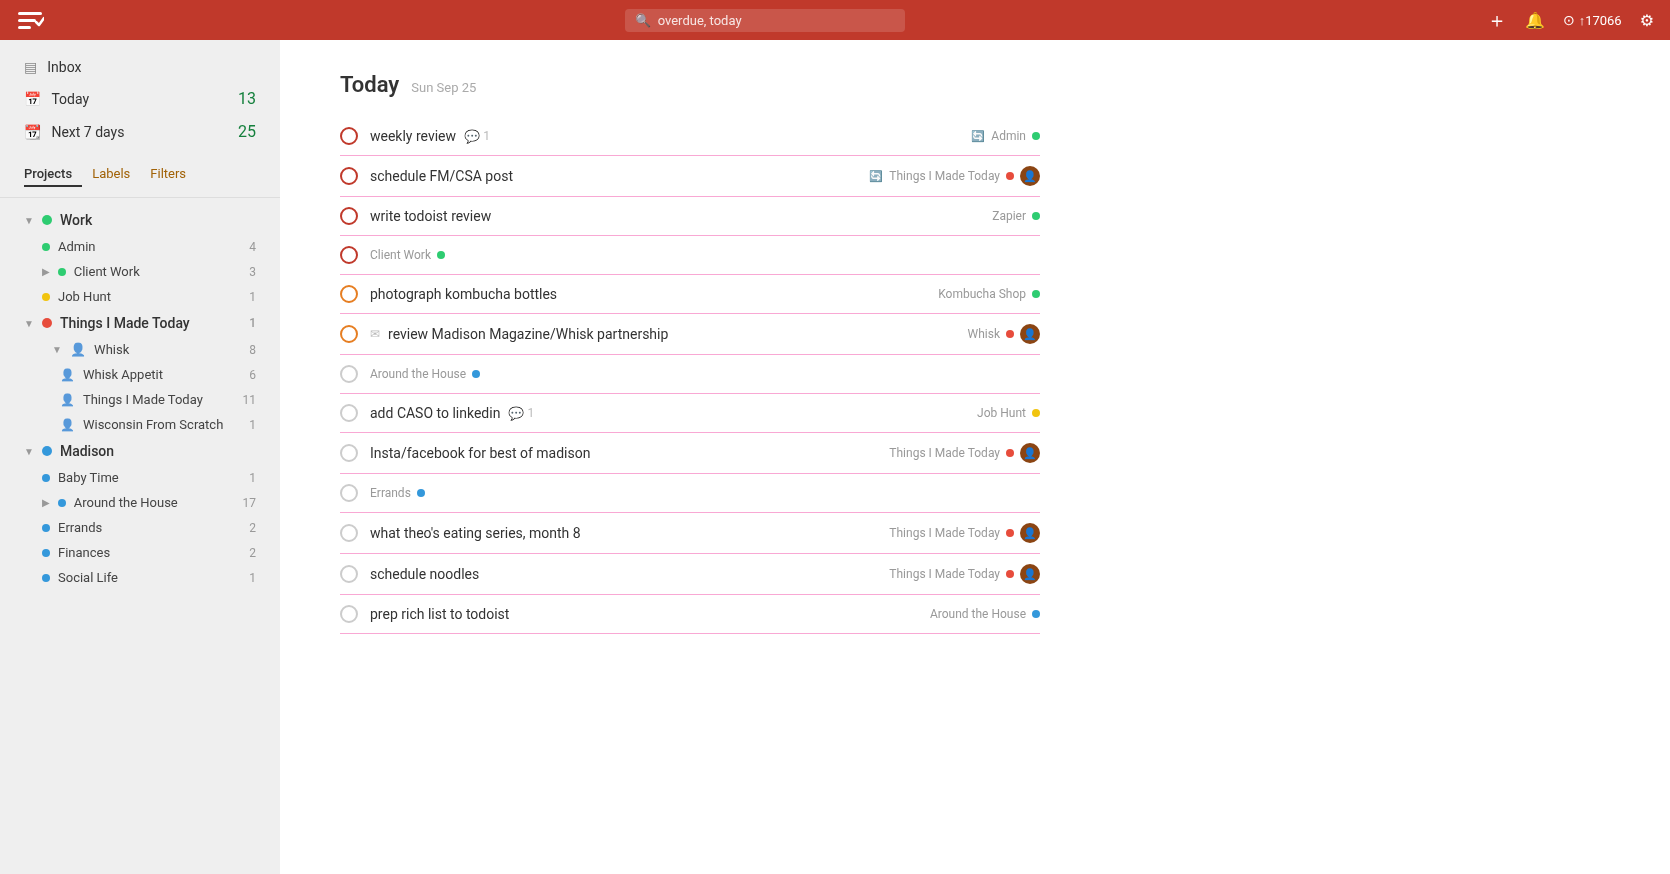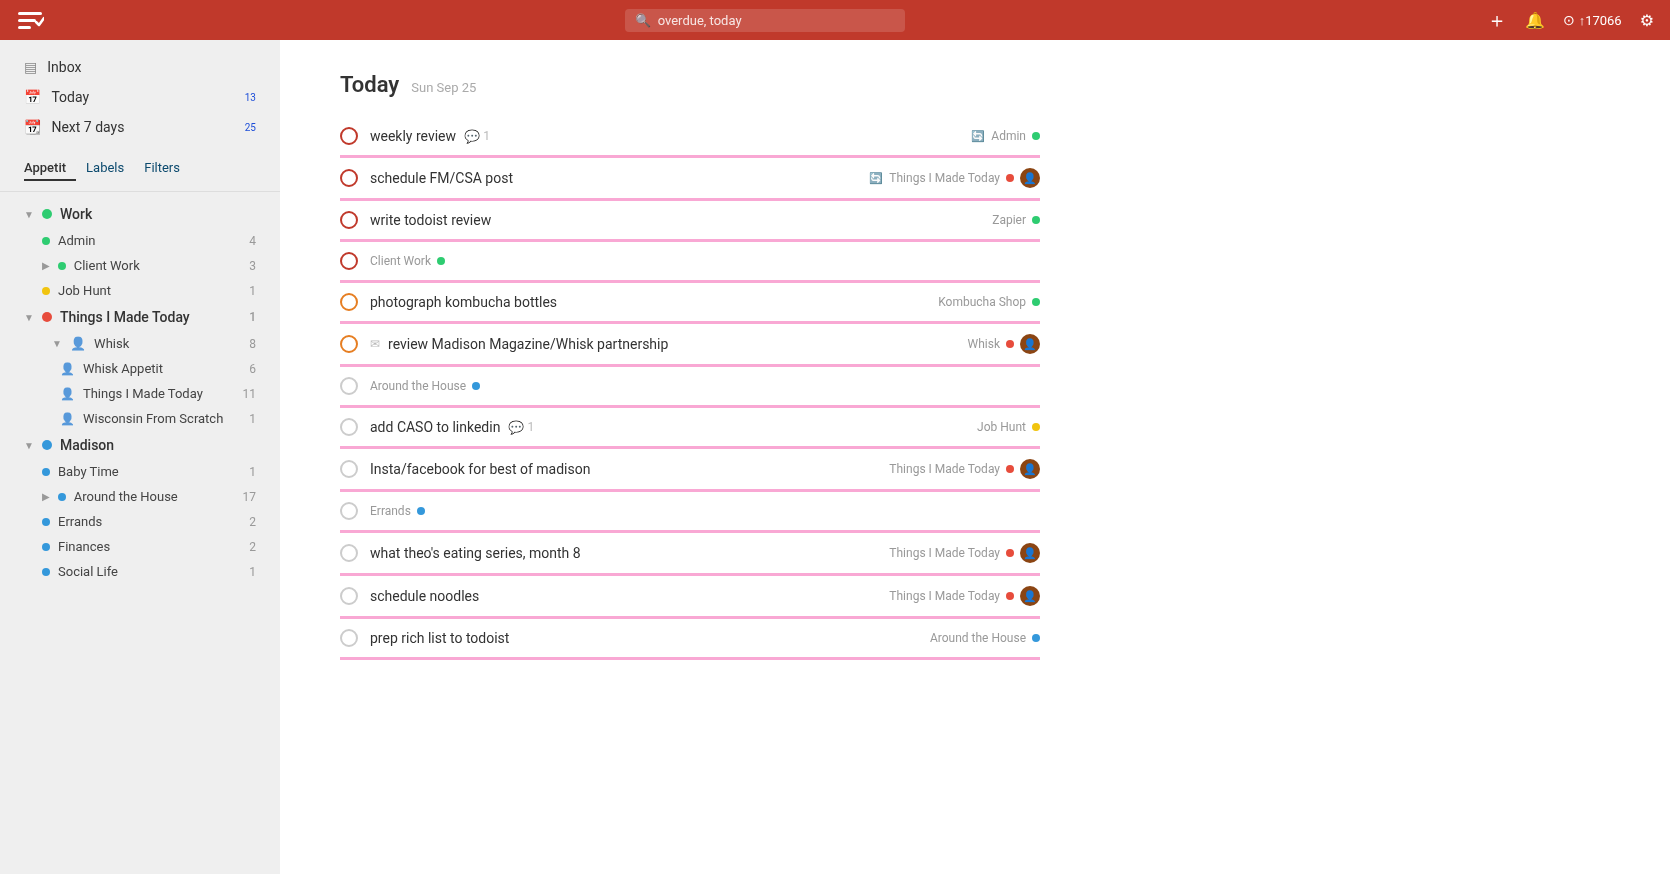--- a/index.html
+++ b/index.html
@@ -35,29 +35,29 @@
       flex-shrink: 0;
       overflow-y: auto;
       padding: 12px 0;
     }
     .sidebar-nav { margin-bottom: 8px; }
     .sidebar-nav-item {
       display: flex; align-items: center; gap: 10px;
       padding: 7px 24px; font-size: 14px; color: #333;
       cursor: pointer; border-radius: 4px;
     }
-    .sidebar-nav-item .count { margin-left: auto; color: #1d4ed8; font-size: 10px; }
+    .sidebar-nav-item .count { margin-left: auto; color: #15803d; font-size: 16px; }
     .sidebar-nav-item .icon { color: #888; font-size: 14px; }
 
     .sidebar-tabs {
       display: flex; gap: 0; padding: 6px 24px 10px;
       border-bottom: 1px solid #ddd; margin-bottom: 8px;
     }
     .sidebar-tab {
-      font-size: 13px; color: #0c4a6e; cursor: pointer;
+      font-size: 13px; color: #a16207; cursor: pointer;
       padding: 4px 10px 4px 0; margin-right: 10px;
       border-bottom: 2px solid transparent;
     }
     .sidebar-tab.active { color: #333; border-bottom-color: #333; font-weight: 500; }
 
     .project-section { padding: 0 0 4px; }
     .project-group-header {
       display: flex; align-items: center; gap: 8px;
       padding: 6px 24px; font-size: 14px; font-weight: 500; color: #333; cursor: pointer;
     }
@@ -90,21 +90,21 @@
 
     .today-header {
       display: flex; align-items: baseline; gap: 12px; margin-bottom: 20px;
     }
     .today-header h1 { font-size: 22px; font-weight: 600; color: #333; }
     .today-header .date { font-size: 13px; color: #aaa; }
 
     .task-list { max-width: 700px; }
     .task-item {
       display: flex; align-items: center; gap: 12px;
-      padding: 10px 0; border-bottom: 3px solid #f9a8d4;
+      padding: 10px 0; border-bottom: 1px solid #f9a8d4;
       cursor: pointer;
     }
     .task-circle {
       width: 18px; height: 18px; border-radius: 50%;
       border: 2px solid #ccc; flex-shrink: 0; cursor: pointer;
     }
     .task-circle.red { border-color: #c0392b; }
     .task-circle.orange { border-color: #e67e22; }
     .task-text { flex: 1; font-size: 14px; color: #333; display: flex; align-items: center; gap: 8px; }
     .task-meta { display: flex; align-items: center; gap: 6px; font-size: 12px; color: #999; }
@@ -160,21 +160,21 @@
         <span class="count">13</span>
       </div>
       <div class="sidebar-nav-item">
         <span class="icon">📆</span>
         <span>Next 7 days</span>
         <span class="count">25</span>
       </div>
     </div>
 
     <div class="sidebar-tabs">
-      <div class="sidebar-tab active">Appetit</div>
+      <div class="sidebar-tab active">Projects</div>
       <div class="sidebar-tab">Labels</div>
       <div class="sidebar-tab">Filters</div>
     </div>
 
     <div class="project-section">
 
       <div class="project-group-header">
         <span class="arrow">▼</span>
         <span class="dot" style="background:#2ecc71"></span>
         <span>Work</span>

